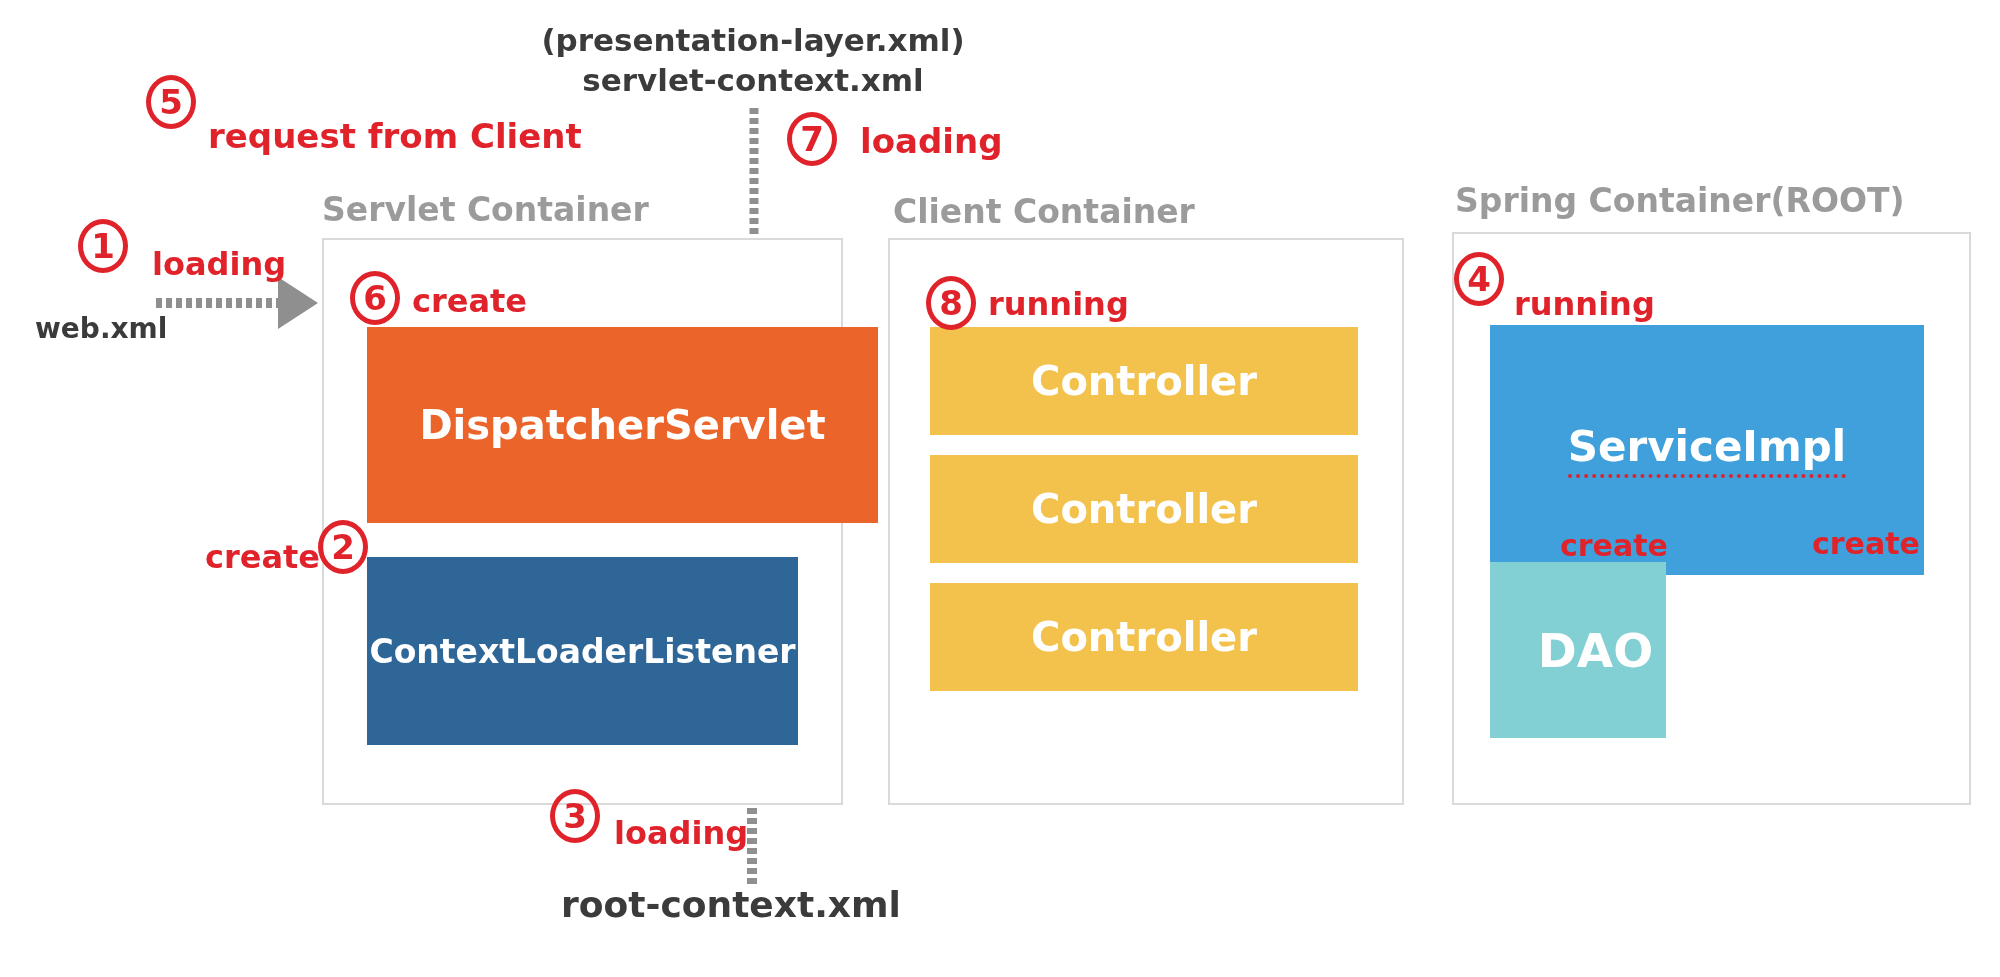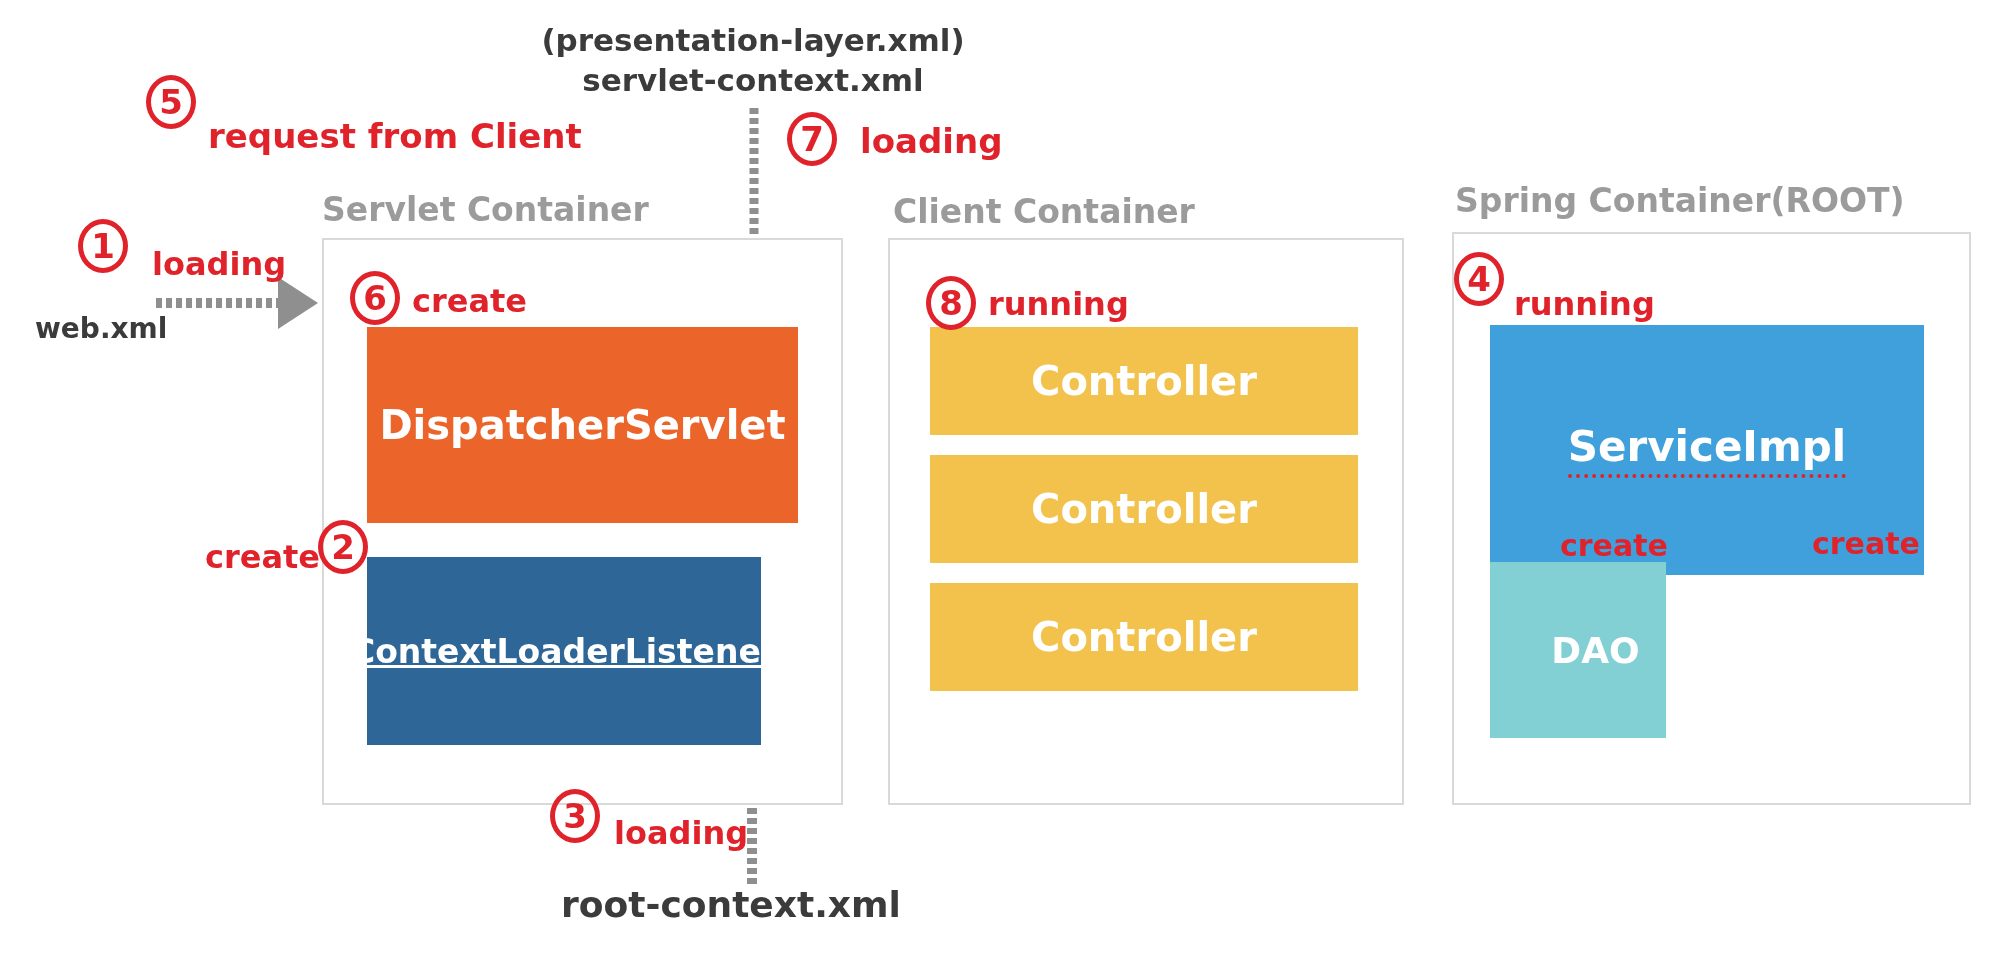--- a/index.html
+++ b/index.html
@@ -31,21 +31,21 @@
   }
   
   .cbox{
     position:absolute;display:flex;align-items:center;justify-content:center;
     color:#fff;font-weight:bold;text-align:center;box-sizing:border-box;white-space:nowrap;
   }
   .box-orange{background:var(--orange,#eb652b);font-size:40px;}
   .box-darkblue{background:var(--dark-blue,#2d6697);font-size:33px;}
   .box-yellow{background:var(--yellow,#f2c24d);font-size:40px;}
   .box-sky{background:var(--sky-blue,#3fa0db);font-size:42px;}
-  .box-teal{background:var(--teal,#82cfd4);font-size:36px;padding-left:35px;}
+  .box-teal{background:var(--teal,#82cfd4);font-size:47px;padding-left:35px;}
   .squiggle{border-bottom:4px dotted var(--red,#e0232b);padding-bottom:3px;}
   
   .step-circle{
     position:absolute;width:50px;height:54px;border:5px solid var(--red,#e0232b);
     border-radius:50%;display:flex;align-items:center;justify-content:center;
     color:var(--red,#e0232b);font-size:34px;font-weight:bold;box-sizing:border-box;
     background:transparent;
   }
   .red-label{
     position:absolute;color:var(--red,#e0232b);font-weight:bold;font-size:32px;white-space:nowrap;
@@ -80,25 +80,25 @@
   </svg>
 
   <svg class="abs" style="left:724px;top:758px;" width="56" height="130" viewBox="0 0 56 130">
     <line x1="28" y1="126" x2="28" y2="42" stroke="#8f8f8f" stroke-width="10" stroke-dasharray="6 4"></line>
     <polygon points="5,46 51,46 28,4" fill="#8f8f8f"></polygon>
   </svg>
 
   <div class="container-title" style="left:322px;top:190px;">Servlet Container</div>
   <div class="container-frame" style="left:322px;top:238px;width:521px;height:567px;"></div>
 
-  <div class="cbox box-orange" style="left:367px;top:327px;width:431px;height:196px;">
+  <div class="cbox box-orange" style="left:367px;top:327px;width:511px;height:196px;">
     <span>DispatcherServlet</span>
   </div>
 
-  <div class="cbox box-darkblue" style="left:367px;top:557px;width:394px;height:188px;text-decoration:underline;">
+  <div class="cbox box-darkblue" style="left:367px;top:557px;width:431px;height:188px;">
     <span>ContextLoaderListener</span>
   </div>
 
   <div class="container-title" style="left:893px;top:192px;">Client Container</div>
   <div class="container-frame" style="left:888px;top:238px;width:516px;height:567px;"></div>
 
   <div class="cbox box-yellow" style="left:930px;top:327px;width:428px;height:108px;">
     <span>Controller</span>
   </div>
   <div class="cbox box-yellow" style="left:930px;top:455px;width:428px;height:108px;">

